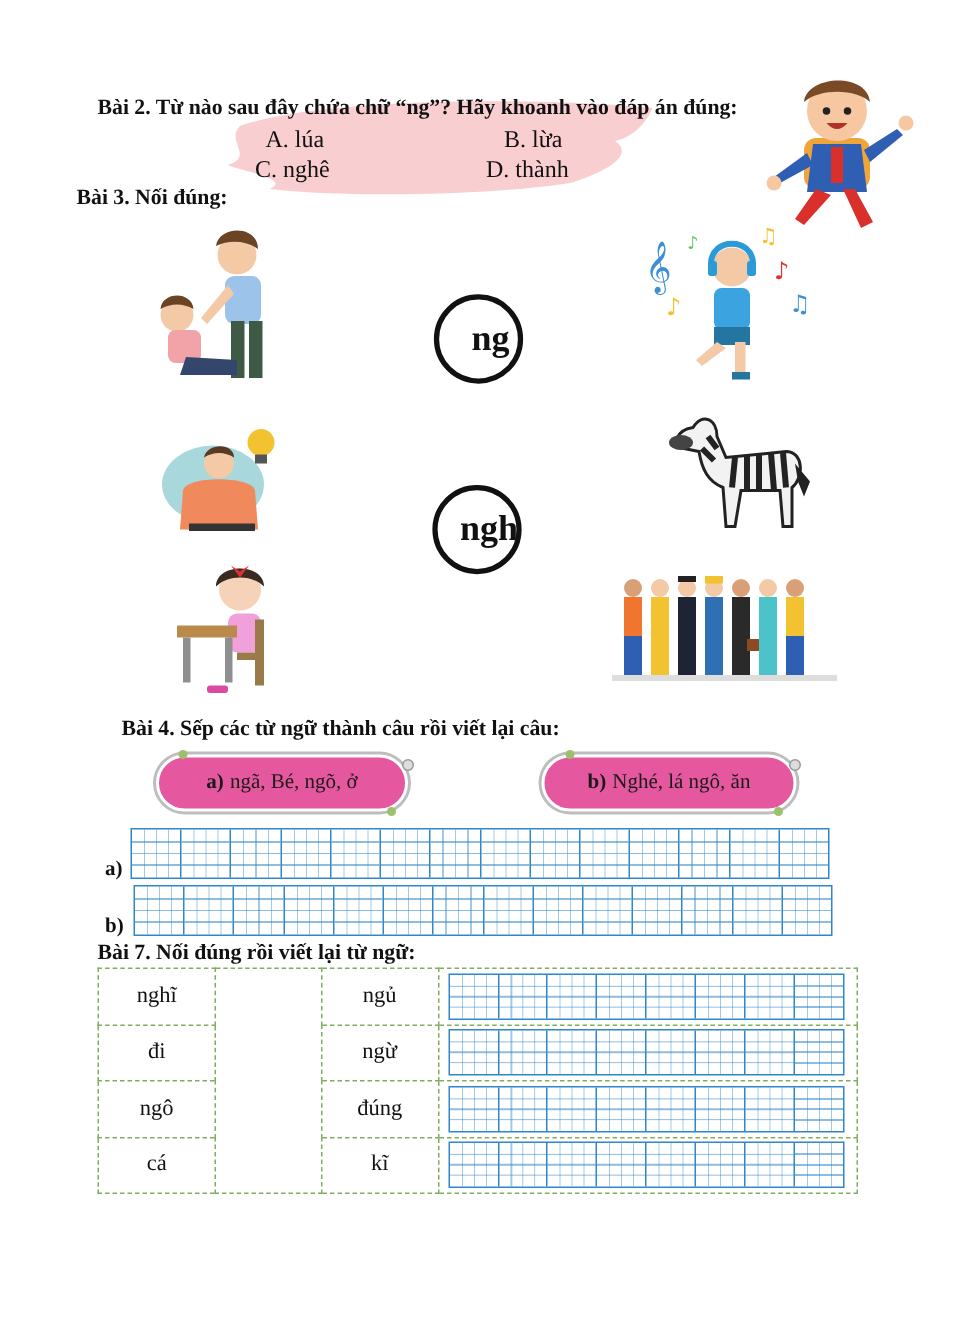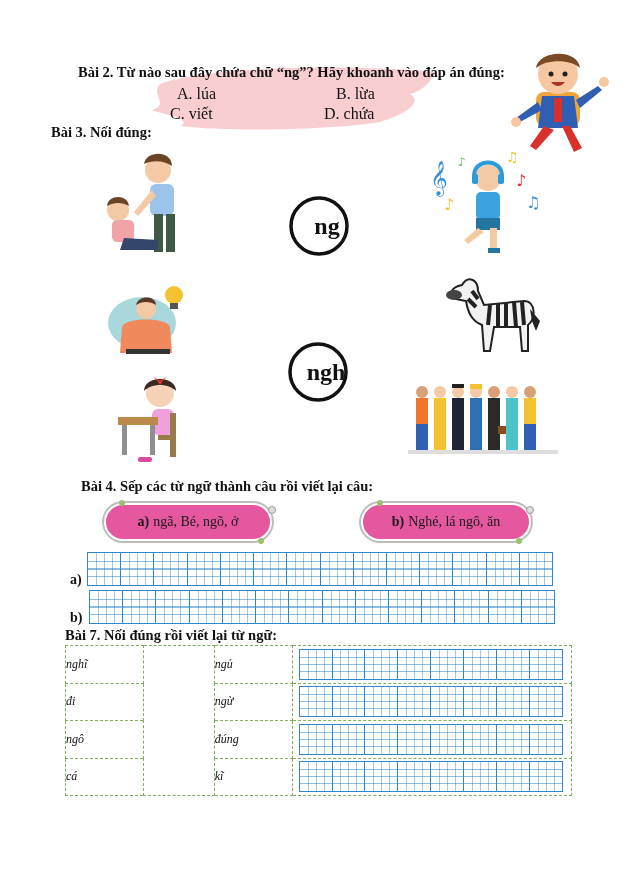--- a/index.html
+++ b/index.html
@@ -17,37 +17,37 @@
     .deco { position: absolute; border-radius: 50%; }
     .grid { position: absolute; border: 1.5px solid #2f86c8; display: flex; }
     .cell { flex: 1; border-right: 1.5px solid #2f86c8; height: 100%;
       background-image:
         linear-gradient(to right, transparent 24%, rgba(47,134,200,0.45) 24%, rgba(47,134,200,0.45) 27%, transparent 27%, transparent 49%, rgba(47,134,200,0.45) 49%, rgba(47,134,200,0.45) 52%, transparent 52%, transparent 74%, rgba(47,134,200,0.45) 74%, rgba(47,134,200,0.45) 77%, transparent 77%),
         linear-gradient(to bottom, transparent 24%, rgba(47,134,200,0.55) 24%, rgba(47,134,200,0.55) 28%, transparent 28%, transparent 48%, rgba(47,134,200,0.55) 48%, rgba(47,134,200,0.55) 52%, transparent 52%, transparent 72%, rgba(47,134,200,0.55) 72%, rgba(47,134,200,0.55) 76%, transparent 76%);
     }
     .cell:last-child { border-right: none; }
     .rowlabel { position: absolute; font-weight: bold; font-size: 14px; }
     table.b5 { position: absolute; left: 65px; top: 645px; width: 507px; border-collapse: collapse; }
-    table.b5 td { border: 1px dashed #7fae5e; height: 37.5px; font-size: 12px; vertical-align: middle; font-style: italic; }
+    table.b5 td { border: 1px dashed #7fae5e; height: 37.5px; font-size: 15px; text-align: center; vertical-align: middle; }
     table.b5 td.gridcell { padding: 2px 8px 2px 6px; }
     .mini-grid { height: 31px; border: 1.5px solid #2f86c8; display: flex; width: 100%; }
     .illus { position: absolute; }
   </style>
 </head>
 <body>
 
 <svg class="brush" viewBox="0 0 290 68" preserveAspectRatio="none">
   <path d="M10 20 C 60 2, 200 0, 285 8 C 280 20, 270 28, 260 30 C 275 40, 250 52, 230 58 C 180 66, 80 68, 30 62 C 45 55, 10 50, 2 46 C 20 40, 0 30, 10 20 Z" fill="#f8c9cc" opacity="0.9"></path>
 </svg>
 
-<div class="abs heading" style="left:78px; top:64px;">Bài 2. Từ nào sau đây chứa chữ “ng”? Hãy khoanh vào đáp án đúng:</div>
+<div class="abs heading" style="left:65px; top:64px;">Bài 2. Từ nào sau đây chứa chữ “ng”? Hãy khoanh vào đáp án đúng:</div>
 <div class="abs opt" style="left:177px; top:85px;">A. lúa</div>
 <div class="abs opt" style="left:324px; top:85px;margin-left:12px;">B. lừa</div>
-<div class="abs opt" style="left:170px; top:105px;">C. viết</div>
-<div class="abs opt" style="left:324px; top:105px;">D. chứa</div>
+<div class="abs opt" style="left:170px; top:105px;">C. nghê</div>
+<div class="abs opt" style="left:324px; top:105px;">D. thành</div>
 
 <svg class="illus" style="left:508px; top:46px;" width="102" height="112" viewBox="0 0 102 112">
   <rect x="28" y="46" width="44" height="34" rx="8" fill="#f0a53a"></rect>
   <path d="M34 50 L66 50 L70 82 L30 82 Z" fill="#2f5fb3"></path>
   <rect x="46" y="52" width="8" height="24" fill="#d9302c"></rect>
   <path d="M30 56 L8 72 L12 76 L34 64 Z" fill="#2f5fb3"></path>
   <path d="M68 54 L90 40 L94 44 L72 62 Z" fill="#2f5fb3"></path>
   <circle cx="96" cy="36" r="5" fill="#f6c7a1"></circle>
   <circle cx="8" cy="76" r="5" fill="#f6c7a1"></circle>
   <path d="M36 80 L22 100 L28 104 L46 84 Z" fill="#d9302c"></path>
@@ -97,21 +97,21 @@
   <rect x="24" y="84" width="14" height="5" rx="2" fill="#d94aa0"></rect>
 </svg>
 
 <div class="circle-label" style="left:287px; top:194px;">
   <svg width="64" height="64" viewBox="0 0 64 64">
     <circle cx="32" cy="32" r="28" fill="none" stroke="#111" stroke-width="3.5"></circle>
   </svg>
   <span>ng</span>
 </div>
 
-<div class="circle-label" style="left:286px; top:340px;">
+<div class="circle-label" style="left:286px; top:321px;">
   <svg width="64" height="64" viewBox="0 0 64 64">
     <circle cx="32" cy="32" r="28" fill="none" stroke="#111" stroke-width="3.5"></circle>
   </svg>
   <span>ngh</span>
 </div>
 
 <svg class="illus" style="left:428px; top:148px;" width="120" height="108" viewBox="0 0 120 108">
   <text x="2" y="40" font-size="30" fill="#3b8fd6" font-family="DejaVu Sans, sans-serif">𝄞</text>
   <text x="30" y="18" font-size="12" fill="#5cc45c" font-family="DejaVu Sans, sans-serif">♪</text>
   <text x="78" y="14" font-size="14" fill="#f2c230" font-family="DejaVu Sans, sans-serif">♫</text>

